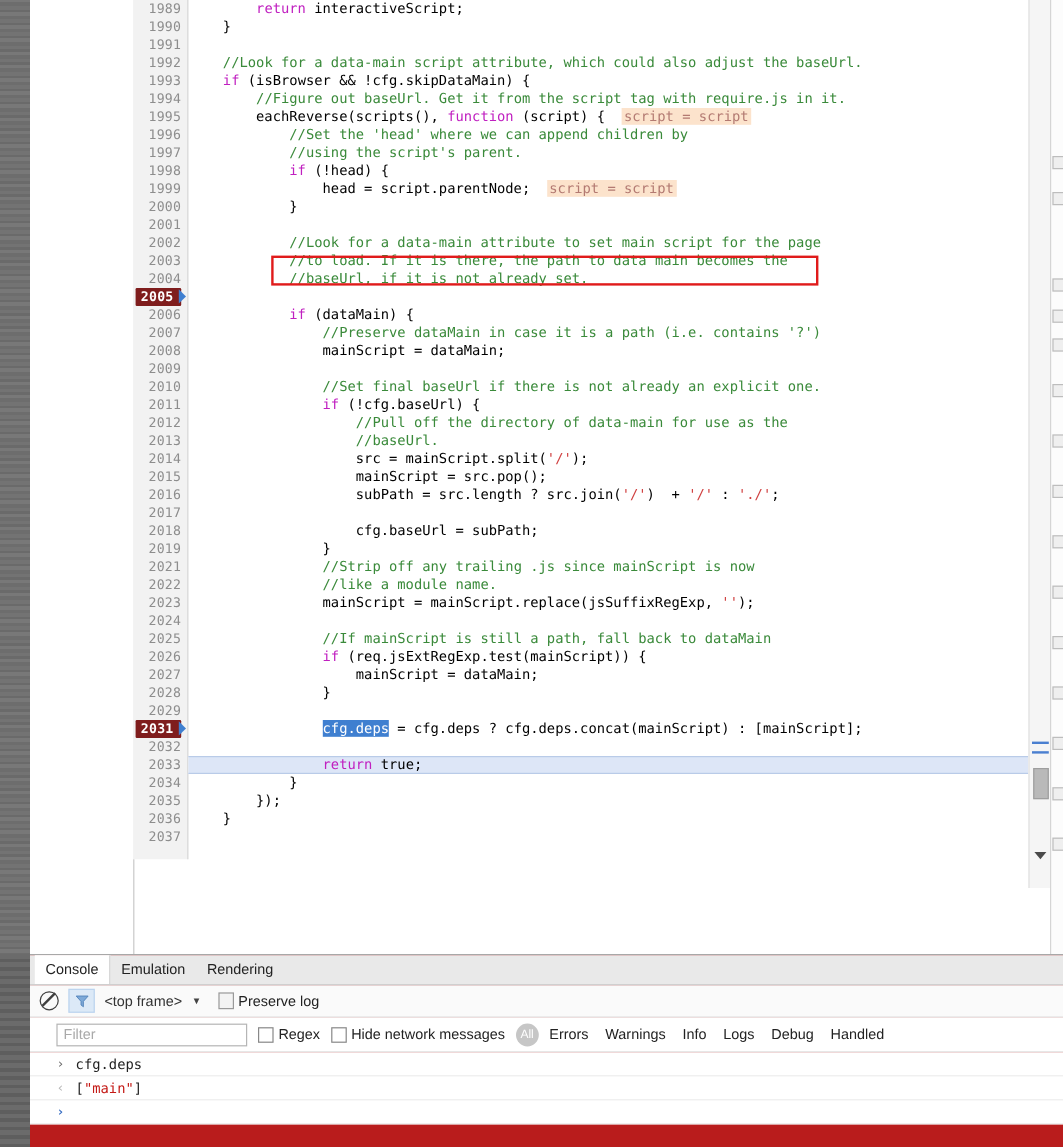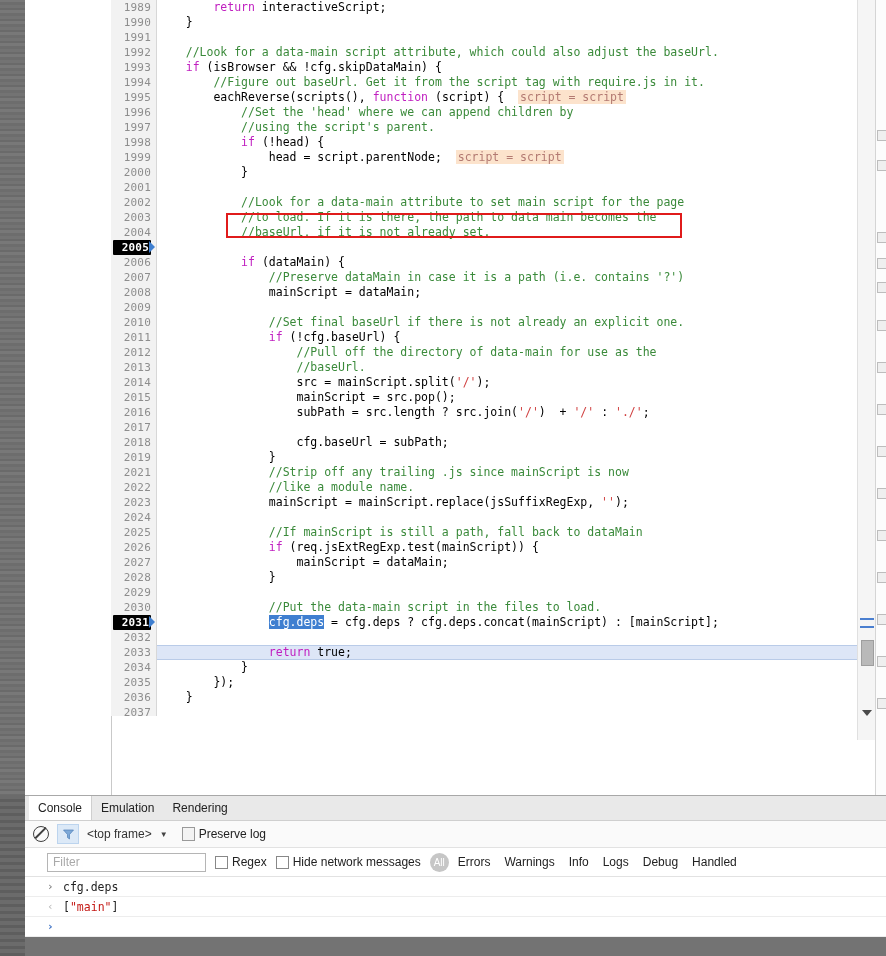--- a/index.html
+++ b/index.html
@@ -55,22 +55,22 @@
     position: absolute; left: 0; top: 0; width: 40px; height: 15px;
     text-align: right; color: #8d8d8d; font-size: 11px;
     font-family: "DejaVu Sans Mono", "Liberation Mono", monospace;
     letter-spacing: 0.2px;
   }
   .ln-row .code {
     position: absolute; left: 47px; top: 0; white-space: pre; color: #000;
   }
   
   .ln-row.cur .num {
-    background: #000000; color: #ffffff; border-radius: 1px;
-    width: 36px; left: 2px; padding-right: 2px; 
+    background: #7f1d1d; color: #ffffff; border-radius: 1px;
+    width: 36px; left: 2px; padding-right: 2px; text-align: center;
     font-weight: bold;
   }
   .ln-row.cur .nub {
     position: absolute; left: 38px; top: 1px; width: 0; height: 0;
     border-top: 6.5px solid transparent; border-bottom: 6.5px solid transparent;
     border-left: 6px solid #3f7fd0;
   }
   .ln-row.hl-row::before {
     content: ""; position: absolute; left: 46px; top: 0; right: 0; height: 15px;
     background: #dde6f7; border-top: 1px solid #b9cbe8; border-bottom: 1px solid #b9cbe8;
@@ -181,21 +181,21 @@
     background: #fcfcfc; border-left: 1px solid #d5d5d5; overflow: hidden;
   }
   .right-panel .stub {
     position: absolute; left: 1px; width: 9px; height: 9px;
     border: 1px solid #bdbdbd; background: #efefef;
   }
 
   
   .dock {
     position: absolute; left: 25px; top: 795px; width: 861px; height: 161px;
-    background: #737373; border-top: 1px solid #a8a8a8;
+    background: #b91c1c; border-top: 1px solid #a8a8a8;
   }
   .dock-tabs {
     position: relative; height: 24px; background: #e9e9e9;
     border-bottom: 1px solid #cfcfcf; display: flex; align-items: stretch;
     padding-left: 4px;
   }
   .dock-tab {
     display: flex; align-items: center; padding: 0 9px; font-size: 12px; color: #222;
   }
   .dock-tab.active { background: #ffffff; border-right: 1px solid #cfcfcf; }
@@ -296,21 +296,20 @@
           <div class="ln-row"><span class="num">2019</span><span class="code">                }</span></div>
           <div class="ln-row"><span class="num">2021</span><span class="code">                <span class="c-comment">//Strip off any trailing .js since mainScript is now</span></span></div>
           <div class="ln-row"><span class="num">2022</span><span class="code">                <span class="c-comment">//like a module name.</span></span></div>
           <div class="ln-row"><span class="num">2023</span><span class="code">                mainScript = mainScript.replace(jsSuffixRegExp, <span class="c-str">''</span>);</span></div>
           <div class="ln-row"><span class="num">2024</span><span class="code"></span></div>
           <div class="ln-row"><span class="num">2025</span><span class="code">                <span class="c-comment">//If mainScript is still a path, fall back to dataMain</span></span></div>
           <div class="ln-row"><span class="num">2026</span><span class="code">                <span class="c-kw">if</span> (req.jsExtRegExp.test(mainScript)) {</span></div>
           <div class="ln-row"><span class="num">2027</span><span class="code">                    mainScript = dataMain;</span></div>
           <div class="ln-row"><span class="num">2028</span><span class="code">                }</span></div>
           <div class="ln-row"><span class="num">2029</span><span class="code"></span></div>
-          <div class="ln-row"><span class="num">2030</span><span class="code">                <span class="c-comment">//Put the data-main script in the files to load.</span></span></div>
           <div class="ln-row cur"><span class="num">2031</span><span class="nub"></span><span class="code">                <span class="c-sel">cfg.deps</span> = cfg.deps ? cfg.deps.concat(mainScript) : [mainScript];</span></div>
           <div class="ln-row"><span class="num">2032</span><span class="code"></span></div>
           <div class="ln-row hl-row"><span class="num">2033</span><span class="code">                <span class="c-kw">return</span> <span class="c-plain">true</span>;</span></div>
           <div class="ln-row"><span class="num">2034</span><span class="code">            }</span></div>
           <div class="ln-row"><span class="num">2035</span><span class="code">        });</span></div>
           <div class="ln-row"><span class="num">2036</span><span class="code">    }</span></div>
           <div class="ln-row"><span class="num">2037</span><span class="code"></span></div>
         </div>
       <div class="red-box"></div>
     </div>

